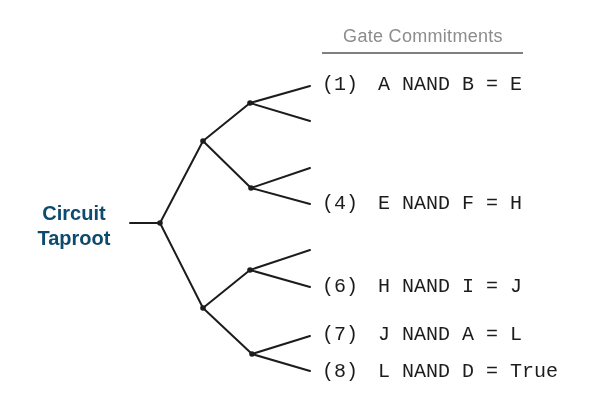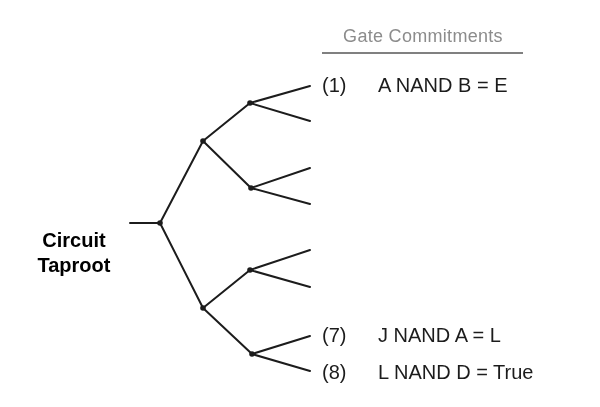--- a/index.html
+++ b/index.html
@@ -36,30 +36,29 @@
     background: #808080;
   }
   .root-label {
     position: absolute;
     left: 22px; top: 201px;
     width: 104px;
     text-align: center;
     font-weight: bold;
     font-size: 20px;
     line-height: 25px;
-    color: #000000;
-    margin-top: 27px;
+    color: #0c4a6e;
   }
   .leaf-row {
     position: absolute;
     left: 322px;
     height: 26px;
     line-height: 26px;
     transform: translateY(-13px);
-    font-family: Liberation Sans, sans-serif;
+    font-family: Liberation Mono, monospace;
     font-size: 20px;
     color: #1c1c1c;
     white-space: nowrap;
   }
   .leaf-num {
     display: inline-block;
     width: 56px;
   }
 </style>
 </head>
@@ -99,16 +98,18 @@
 
   <div class="header-title">Gate Commitments</div>
   <div class="header-underline"></div>
 
   <div class="root-label">
     <div>Circuit</div>
     <div>Taproot</div>
   </div>
 
   <div class="leaf-row" style="top:85px"><span class="leaf-num">(1)</span><span class="leaf-expr">A NAND B = E</span></div>
+  <div class="leaf-row" style="top:204px"><span class="leaf-num">(4)</span><span class="leaf-expr">E NAND F = H</span></div>
+  <div class="leaf-row" style="top:287px"><span class="leaf-num">(6)</span><span class="leaf-expr">H NAND I = J</span></div>
   <div class="leaf-row" style="top:335px"><span class="leaf-num">(7)</span><span class="leaf-expr">J NAND A = L</span></div>
   <div class="leaf-row" style="top:372px"><span class="leaf-num">(8)</span><span class="leaf-expr">L NAND D = True</span></div>
 
 </div>
 
 </body></html>

